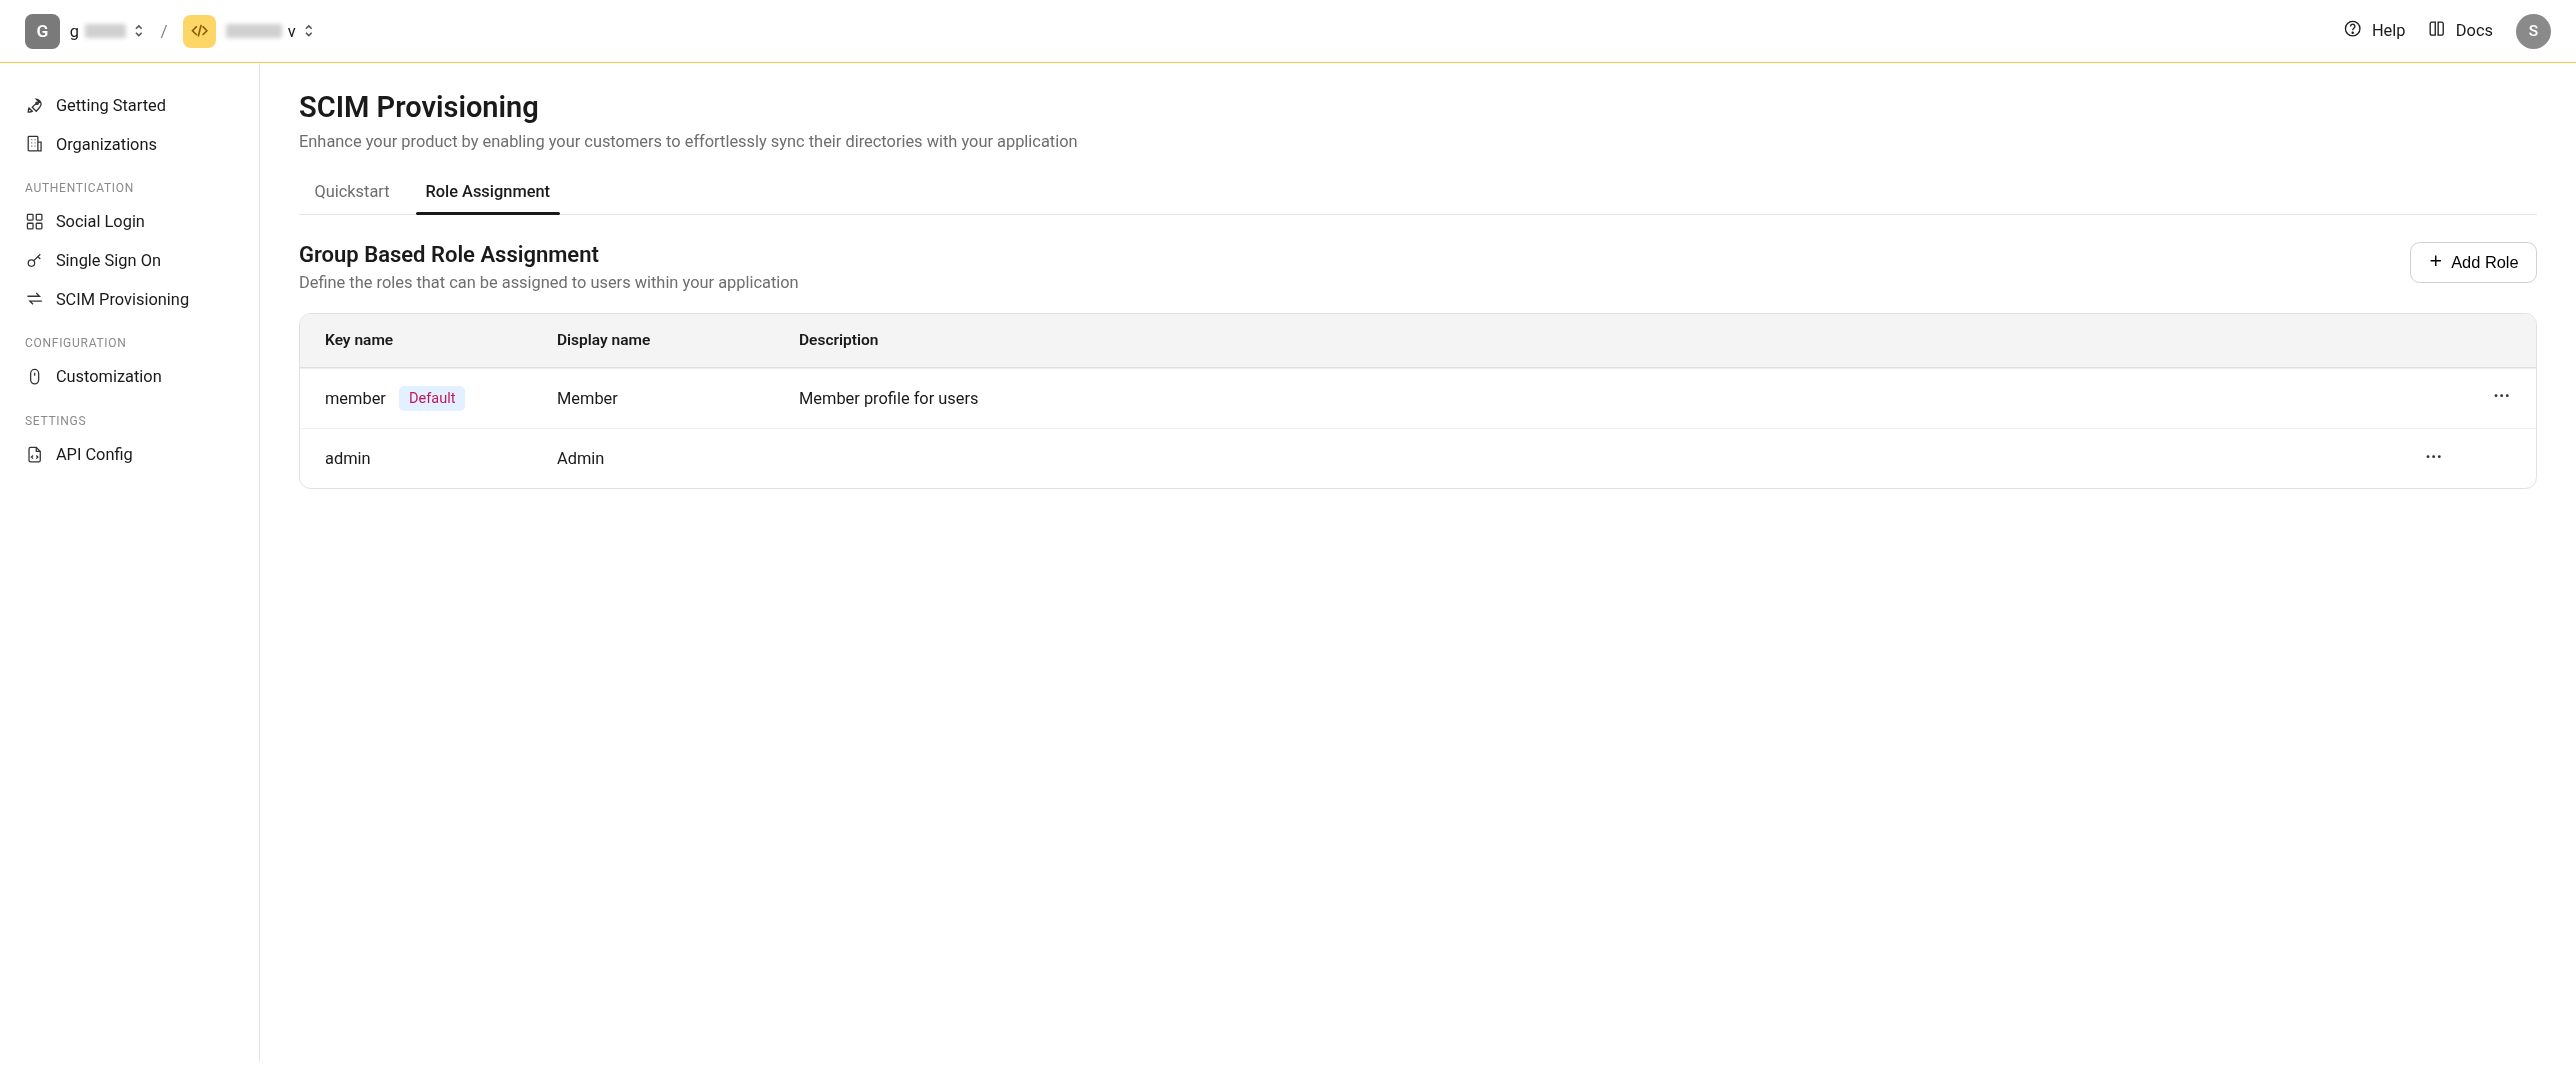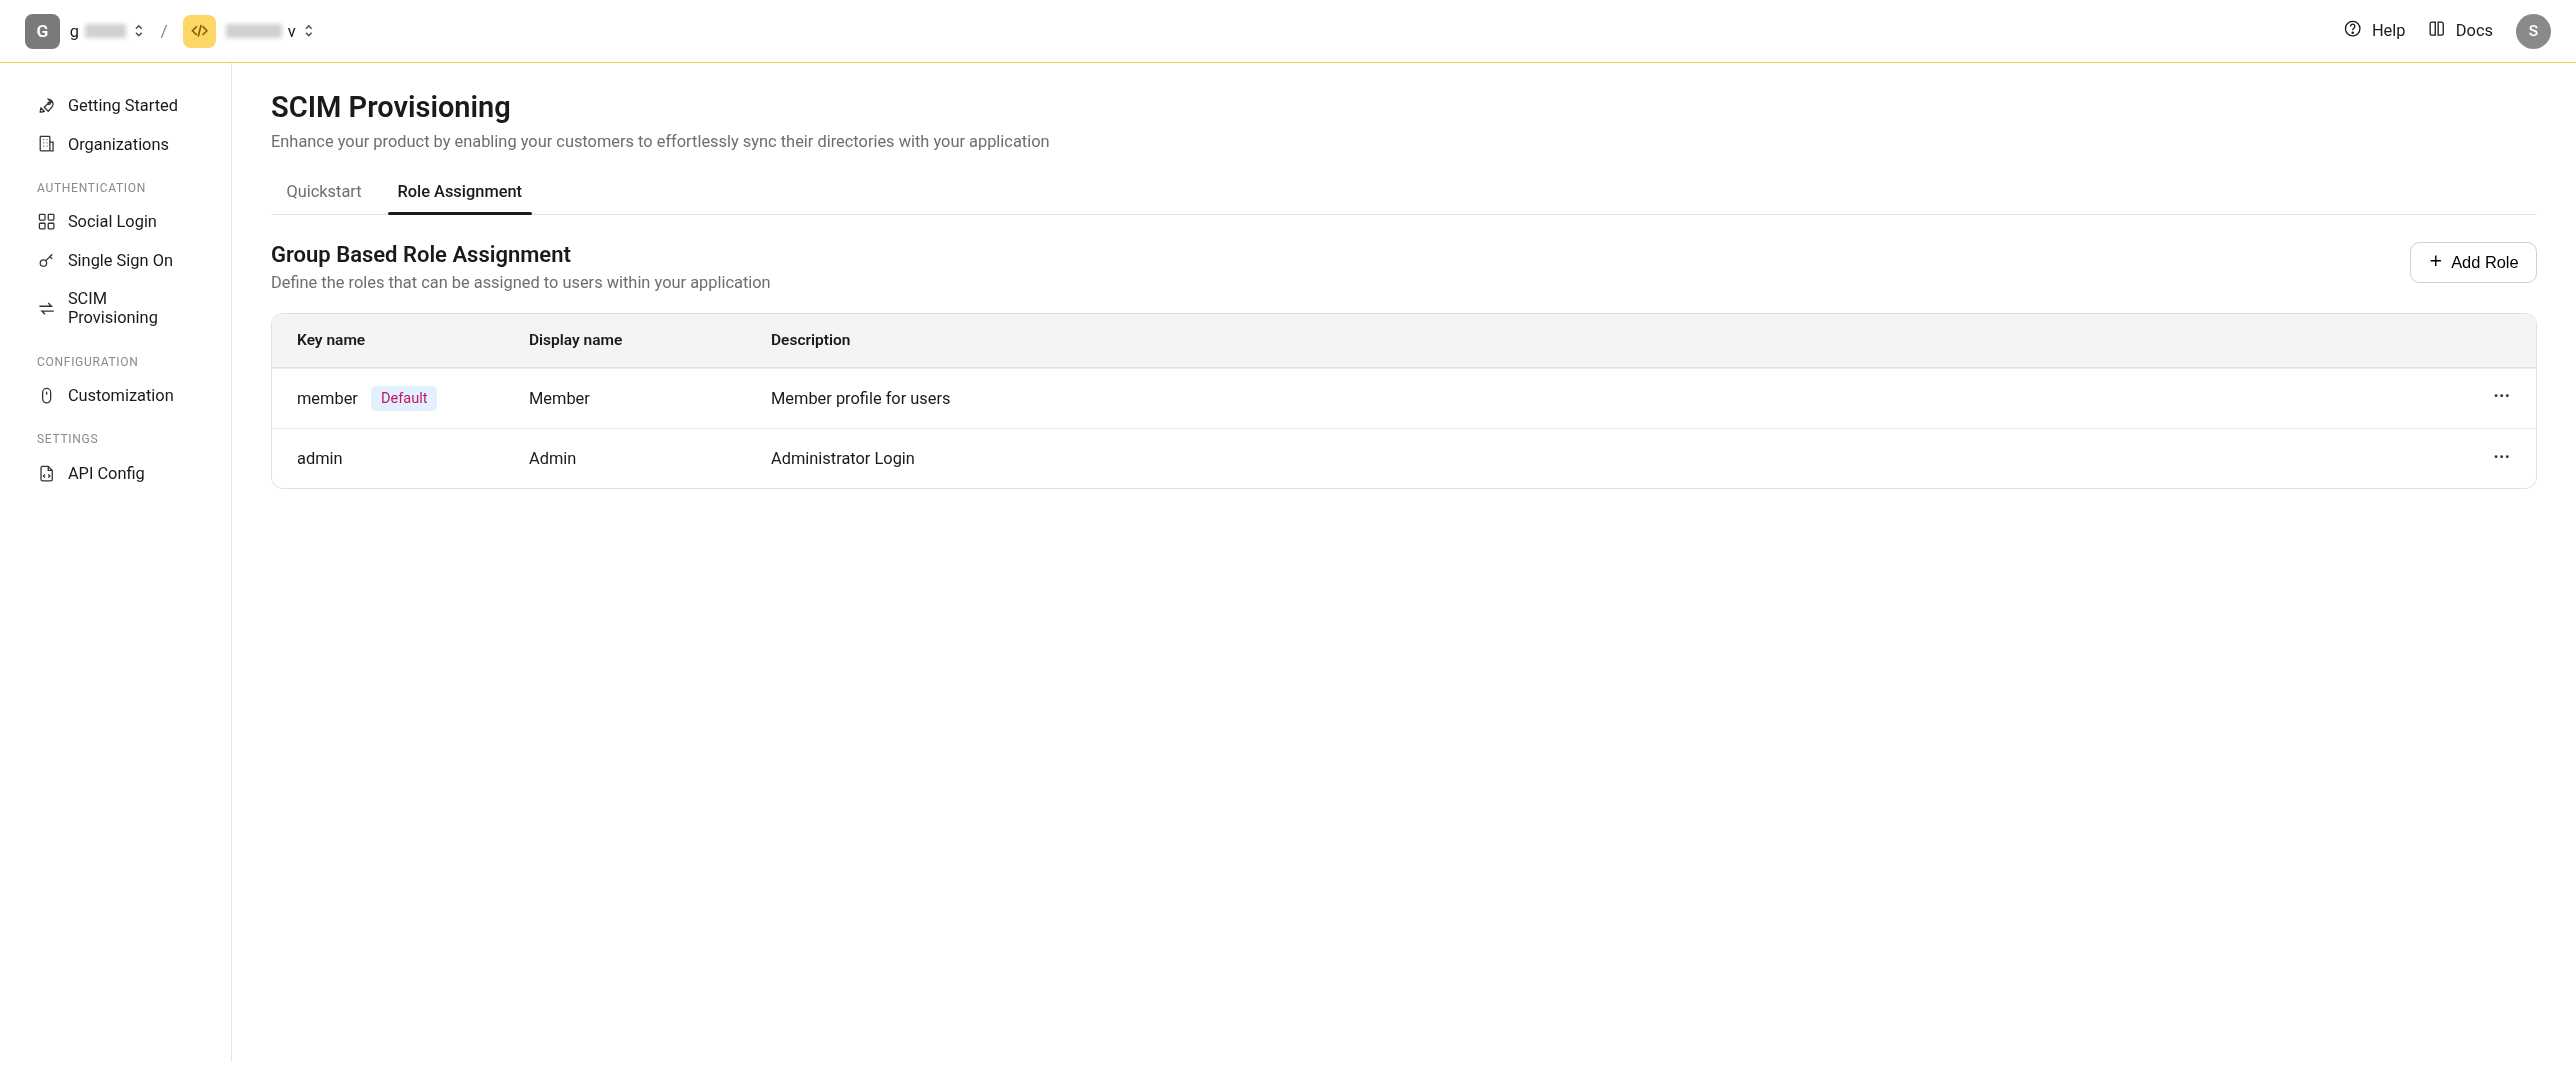--- a/index.html
+++ b/index.html
@@ -49,23 +49,23 @@
   .top-right { display:flex; align-items:center; gap:23px; }
   .top-link { display:flex; align-items:center; gap:10px; font-size:16.4px; color:#1a1a1a; cursor:pointer;}
   .avatar {
     width:35px; height:35px; border-radius:50%;
     background:#8a8a8a; color:#fff;
     display:flex; align-items:center; justify-content:center;
     font-weight:500;
   }
   .layout { display:flex; min-height: calc(100vh - 66px); }
   .sidebar {
-    width: 232px;
+    width: 260px;
     border-right: 1px solid #e5e5e5;
-    padding: 23px 12px;
+    padding: 23px 0;
     background:#fff;
   }
   .side-item {
     display:flex; align-items:center; gap:11.6px;
     padding: 9.7px 25px;
     font-size: 16.4px;
     color:#1a1a1a;
     cursor:pointer;
   }
   .side-section {
@@ -279,21 +279,20 @@
               <circle cx="12" cy="12" r="1.8"></circle>
               <circle cx="19" cy="12" r="1.8"></circle>
             </svg>
         </div>
       </div>
       <div class="tbl-row">
         <div class="key-cell">
           <span>admin</span>
         </div>
         <div>Admin</div>
-        <div>Administrator Login</div>
         <div class="dots">
           <svg width="19.3" height="19.3" viewBox="0 0 24 24" fill="currentColor">
               <circle cx="5" cy="12" r="1.8"></circle>
               <circle cx="12" cy="12" r="1.8"></circle>
               <circle cx="19" cy="12" r="1.8"></circle>
             </svg>
         </div>
       </div>
     </div>
   </main>

